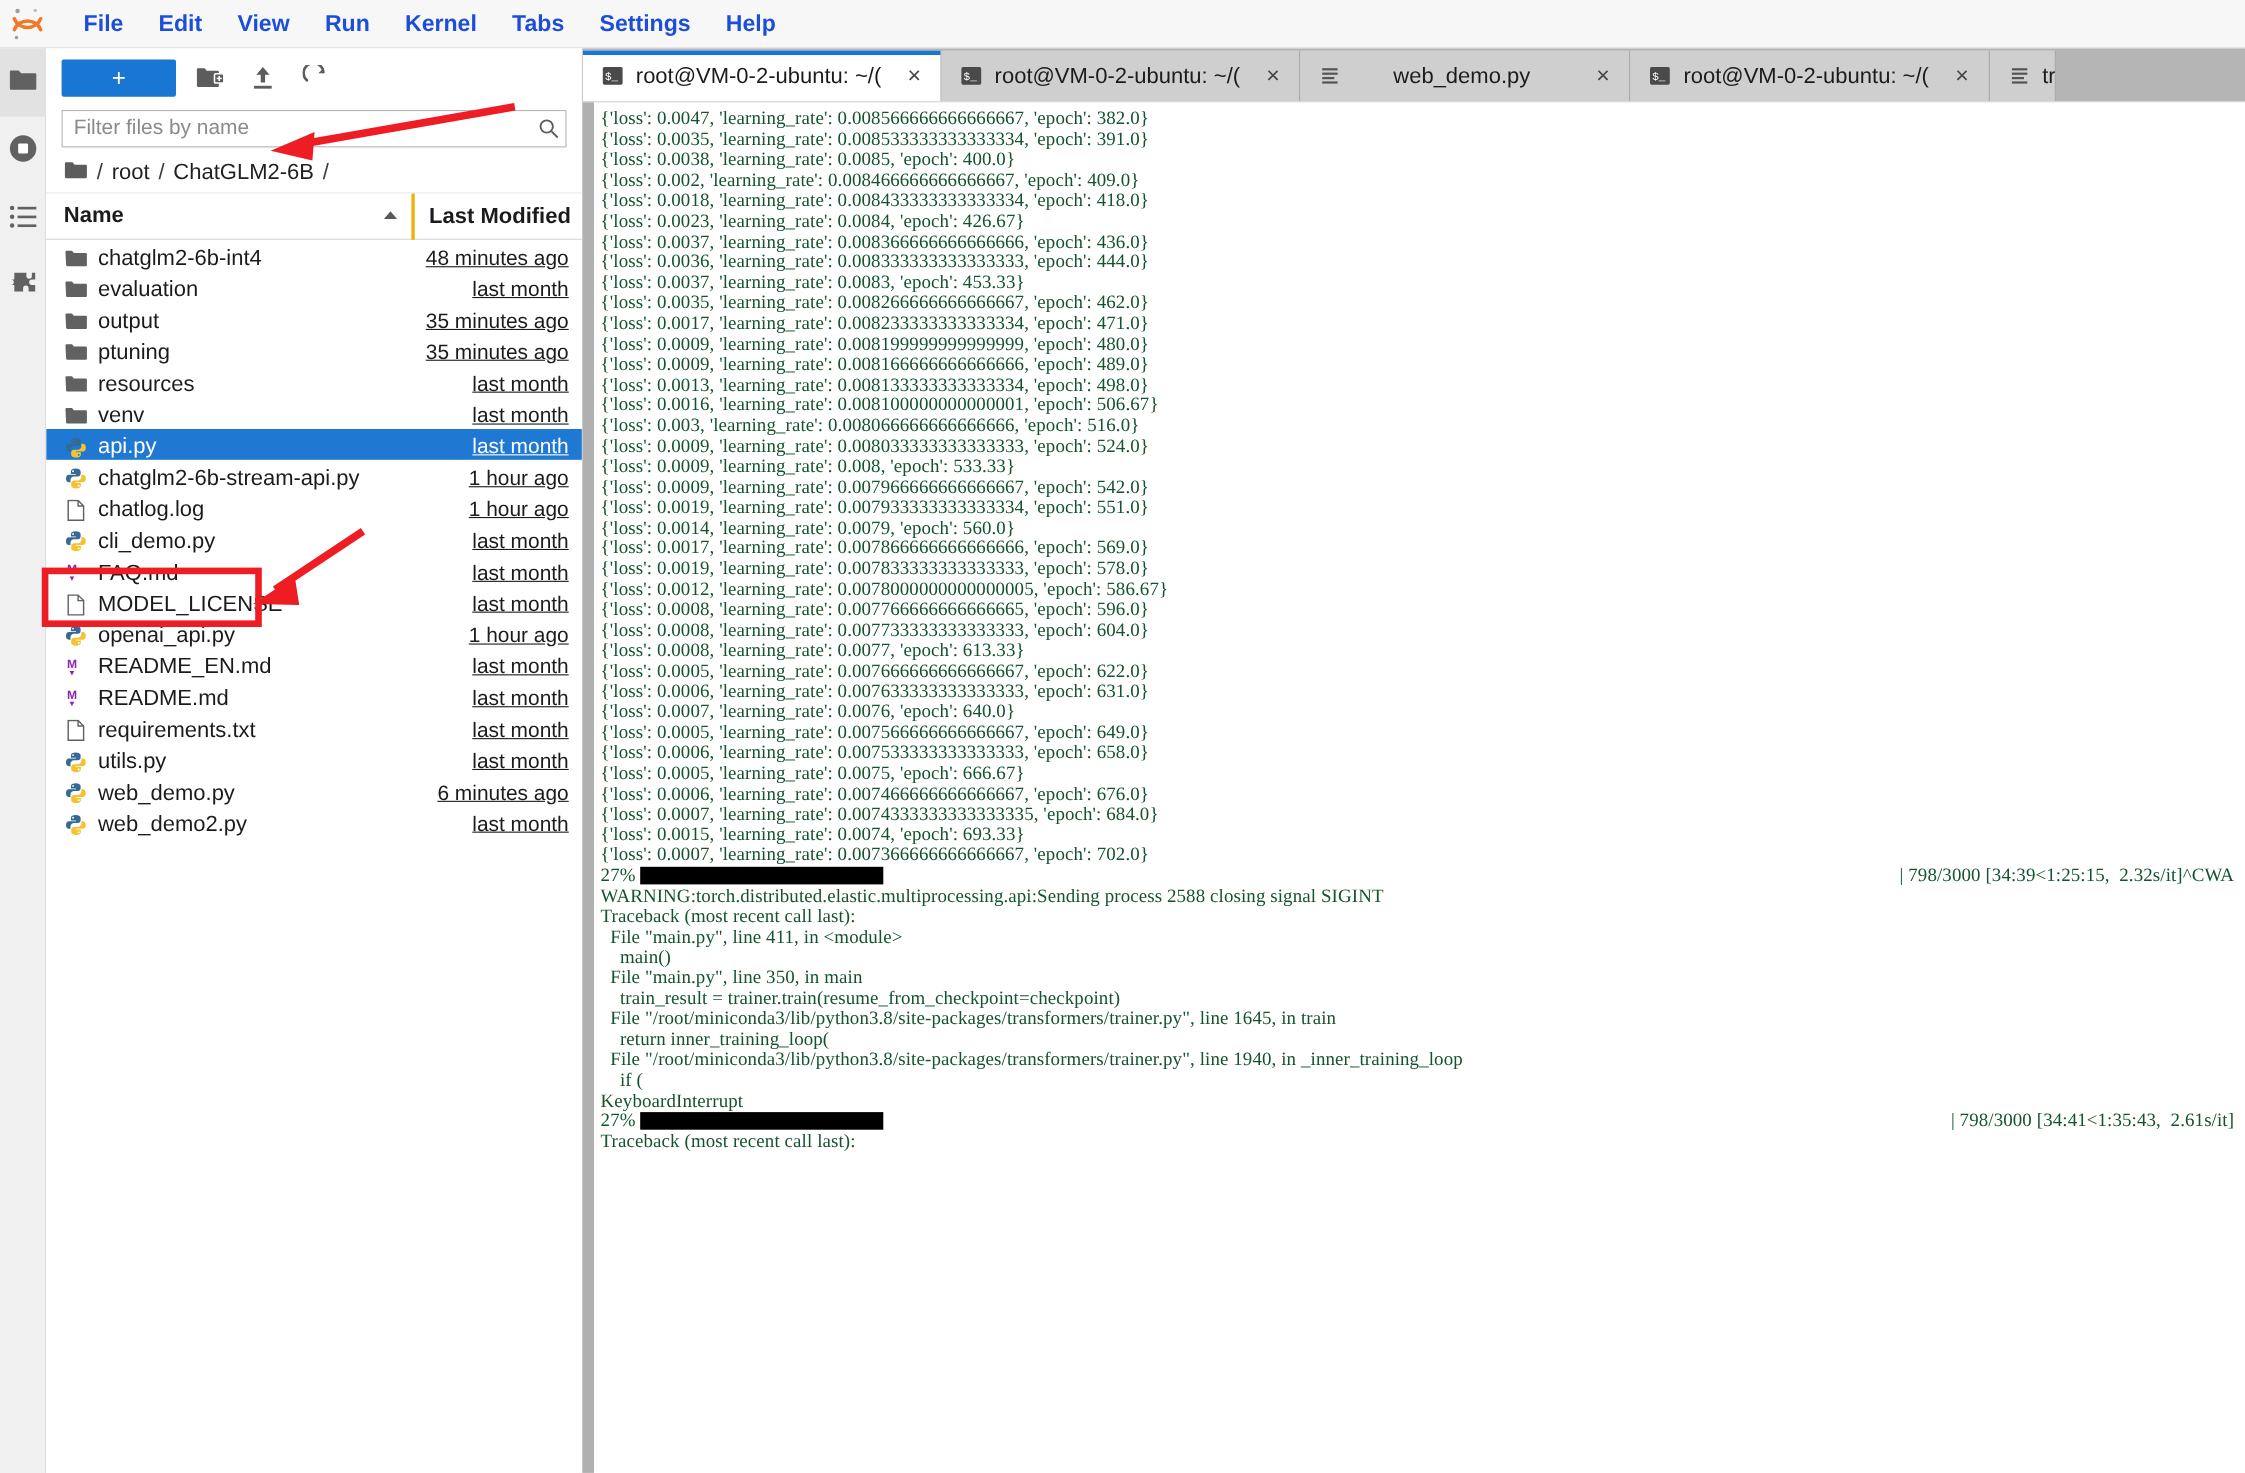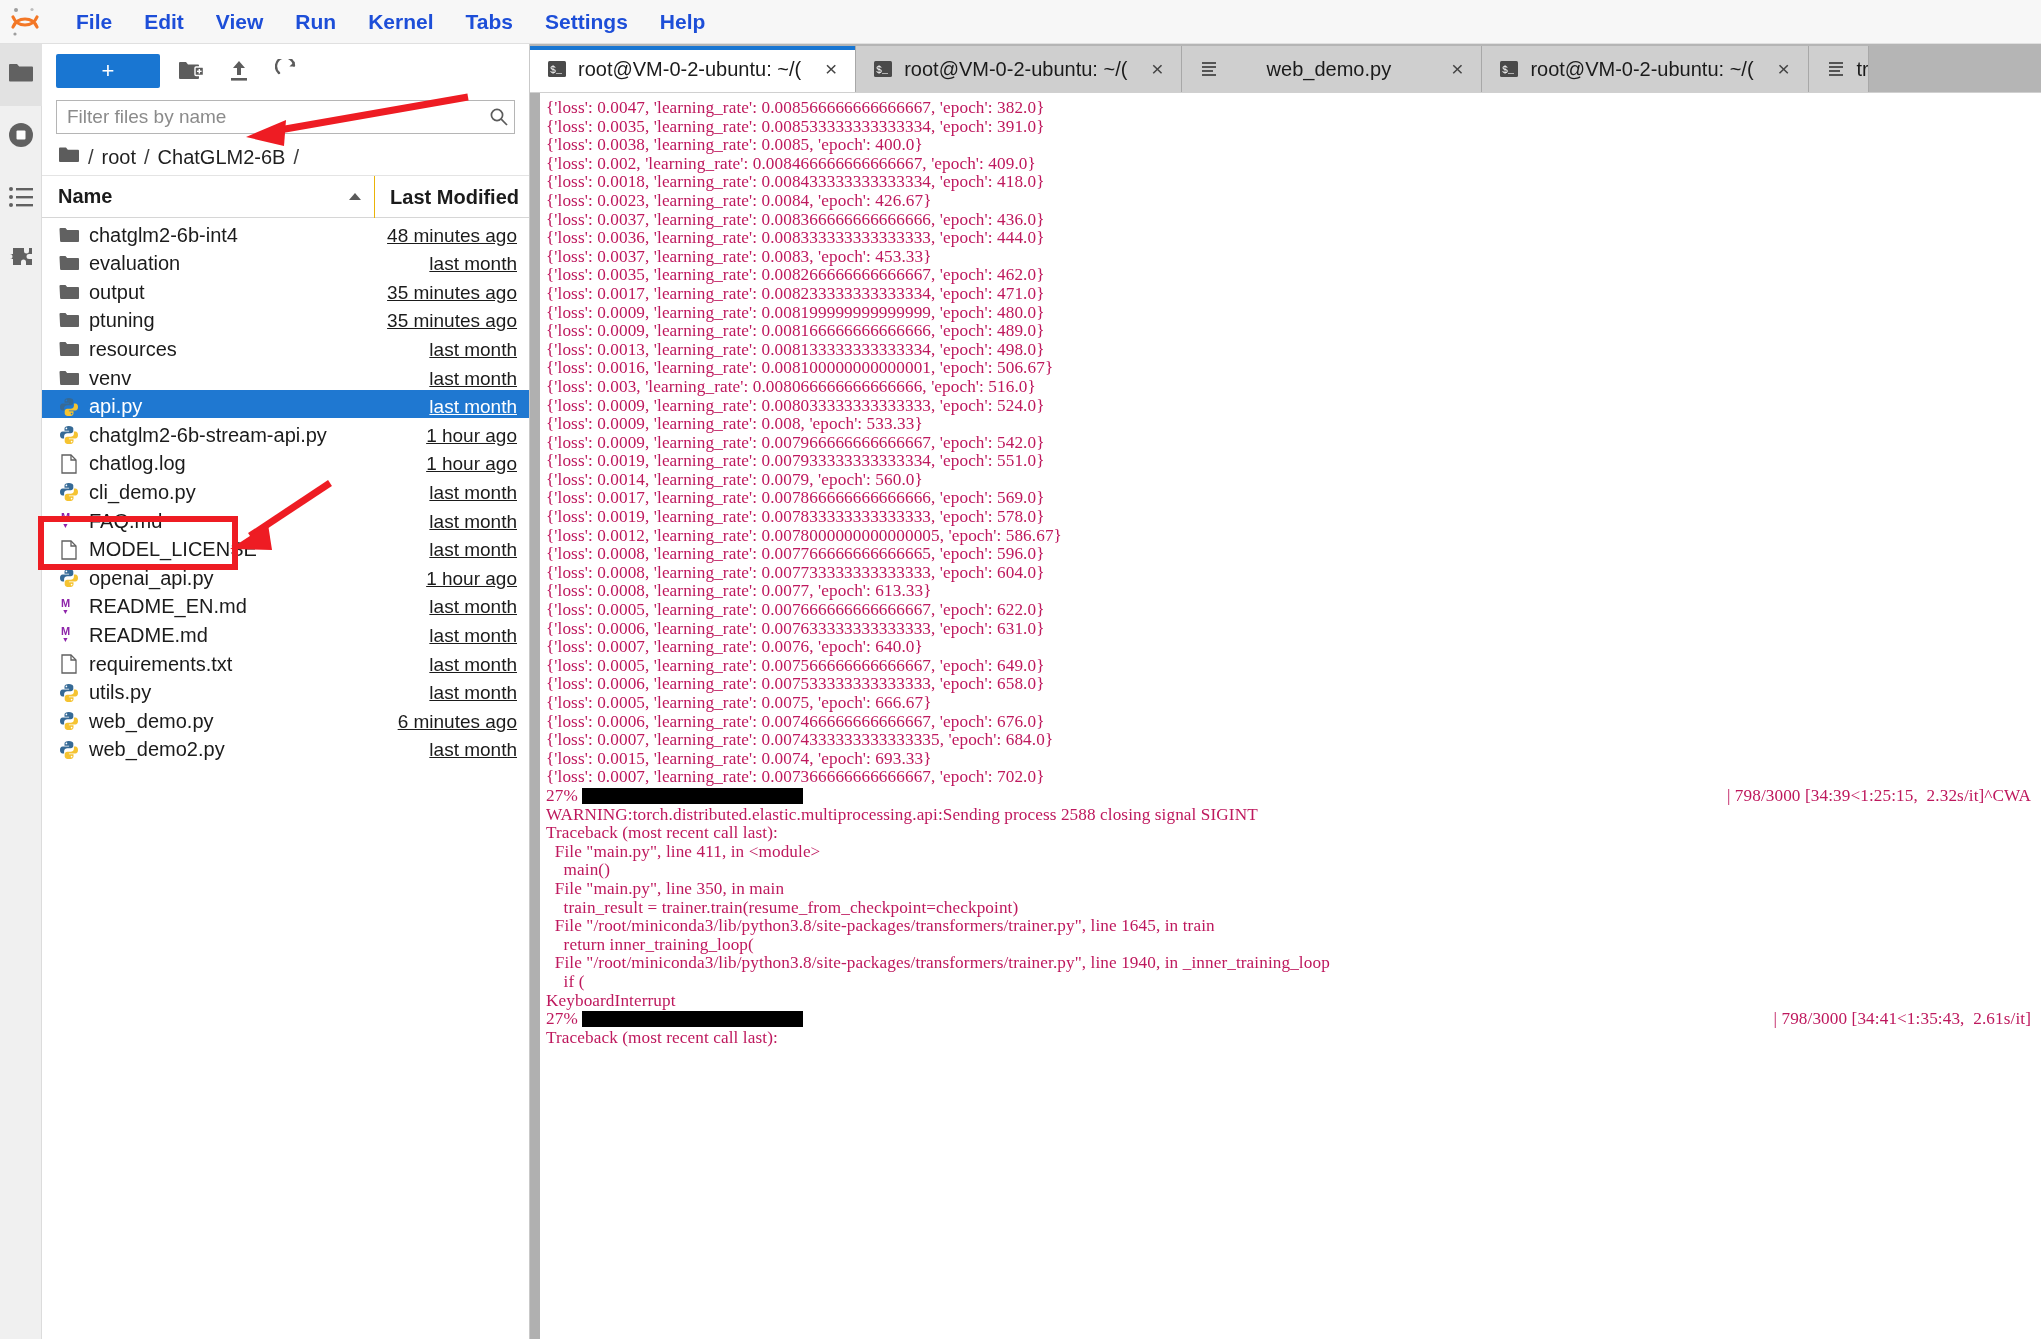--- a/index.html
+++ b/index.html
@@ -73,21 +73,21 @@
     font-size:20px; color:#1f1f1f; border-bottom:1px solid #e4e4e4;
   }
   .bc-sep { color:#3c3c3c; }
 
   .list-head {
     display:flex; align-items:center; height:42px;
     border-bottom:1px solid #d6d6d6; font-size:20px; font-weight:bold; color:#1b1b1b;
     background:#fff;
   }
   .lh-name { flex:1; padding-left:16px; display:flex; align-items:center; justify-content:space-between; padding-right:10px;}
-  .lh-mod { width:155px; padding-right:10px; text-align:right; border-left:1px solid #eab308; height:42px; line-height:42px;}
+  .lh-mod { width:155px; padding-right:10px; text-align:right; border-left:3px solid #eab308; height:42px; line-height:42px;}
 
   .file-list { flex:1; overflow:hidden; }
   .file-row {
     display:flex; align-items:flex-end; height:28.6px; font-size:20px; color:#1b1b1b;
     cursor:pointer;
   }
   .file-row.selected { background:#1f78d1; color:#fff; }
   .fr-name { flex:1; display:flex; align-items:center; gap:9px; padding-left:16px; white-space:nowrap; }
   .fr-mod { width:155px; text-align:right; padding-right:12px; font-size:19px; white-space:nowrap;text-decoration:underline; }
   .ficon { width:22px; height:22px; display:inline-flex; align-items:center; justify-content:center; flex:none; }
@@ -111,21 +111,21 @@
   .tab-close { margin-left:10px; font-size:21px; color:#444; width:20px; text-align:center; }
 
   .term-wrap {
     position:absolute; left:0; top:48px; width:1511px; height:1247px;
     background:#fff; border-top:1px solid #d0d0d0; display:flex;
   }
   .term-scroll { width:10px; background:#b0b0b0; flex:none; }
   .term {
     flex:1; position:relative; overflow:hidden;
     font-family:"Liberation Serif", serif;
-    font-size:17.2px; line-height:18.5px; color:#be185d;
+    font-size:17.2px; line-height:18.5px; color:#14532d;
     padding:6px 0 0 6px; white-space:pre;
   }
   .tline { height:18.6px; white-space:pre; letter-spacing:0.1px; }
   .bar-line { position:relative; height:18.6px; }
   .bar-pct { display:inline-block; }
   .bar-fill {
     display:inline-block; height:16px; background:#000; vertical-align:-3px;
   }
   .bar-right { position:absolute; right:10px; top:0; white-space:pre; }
 

